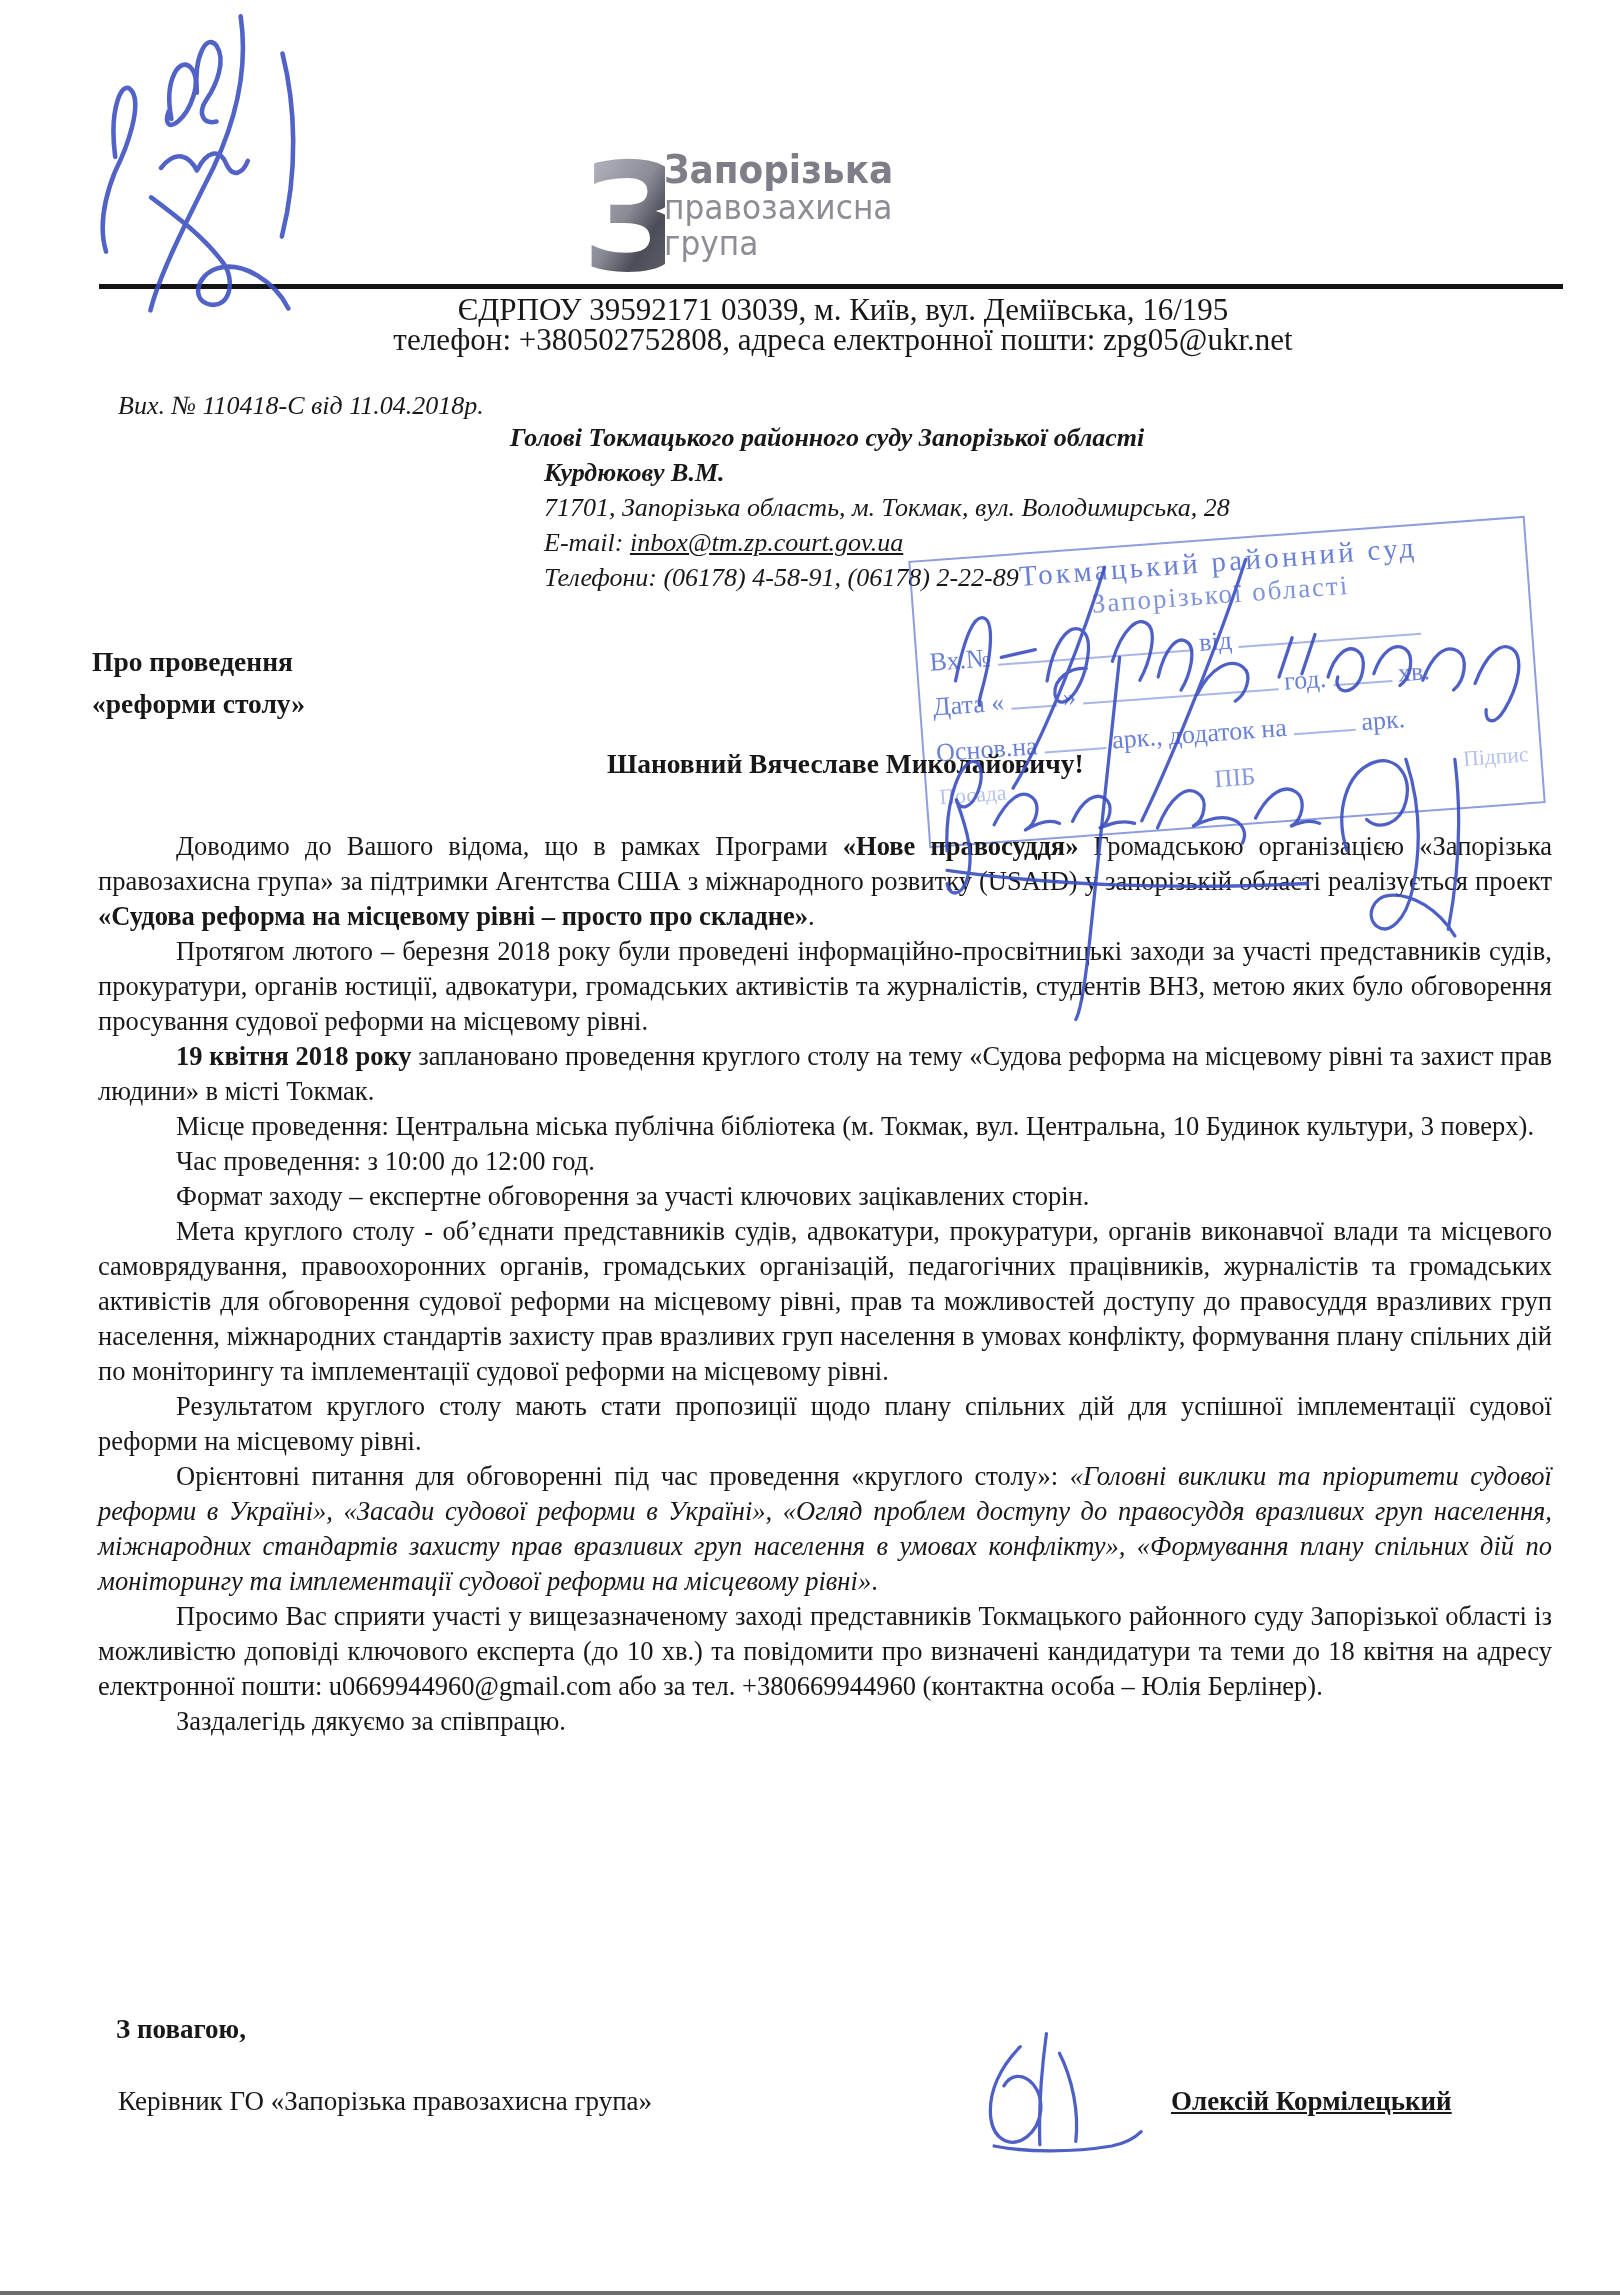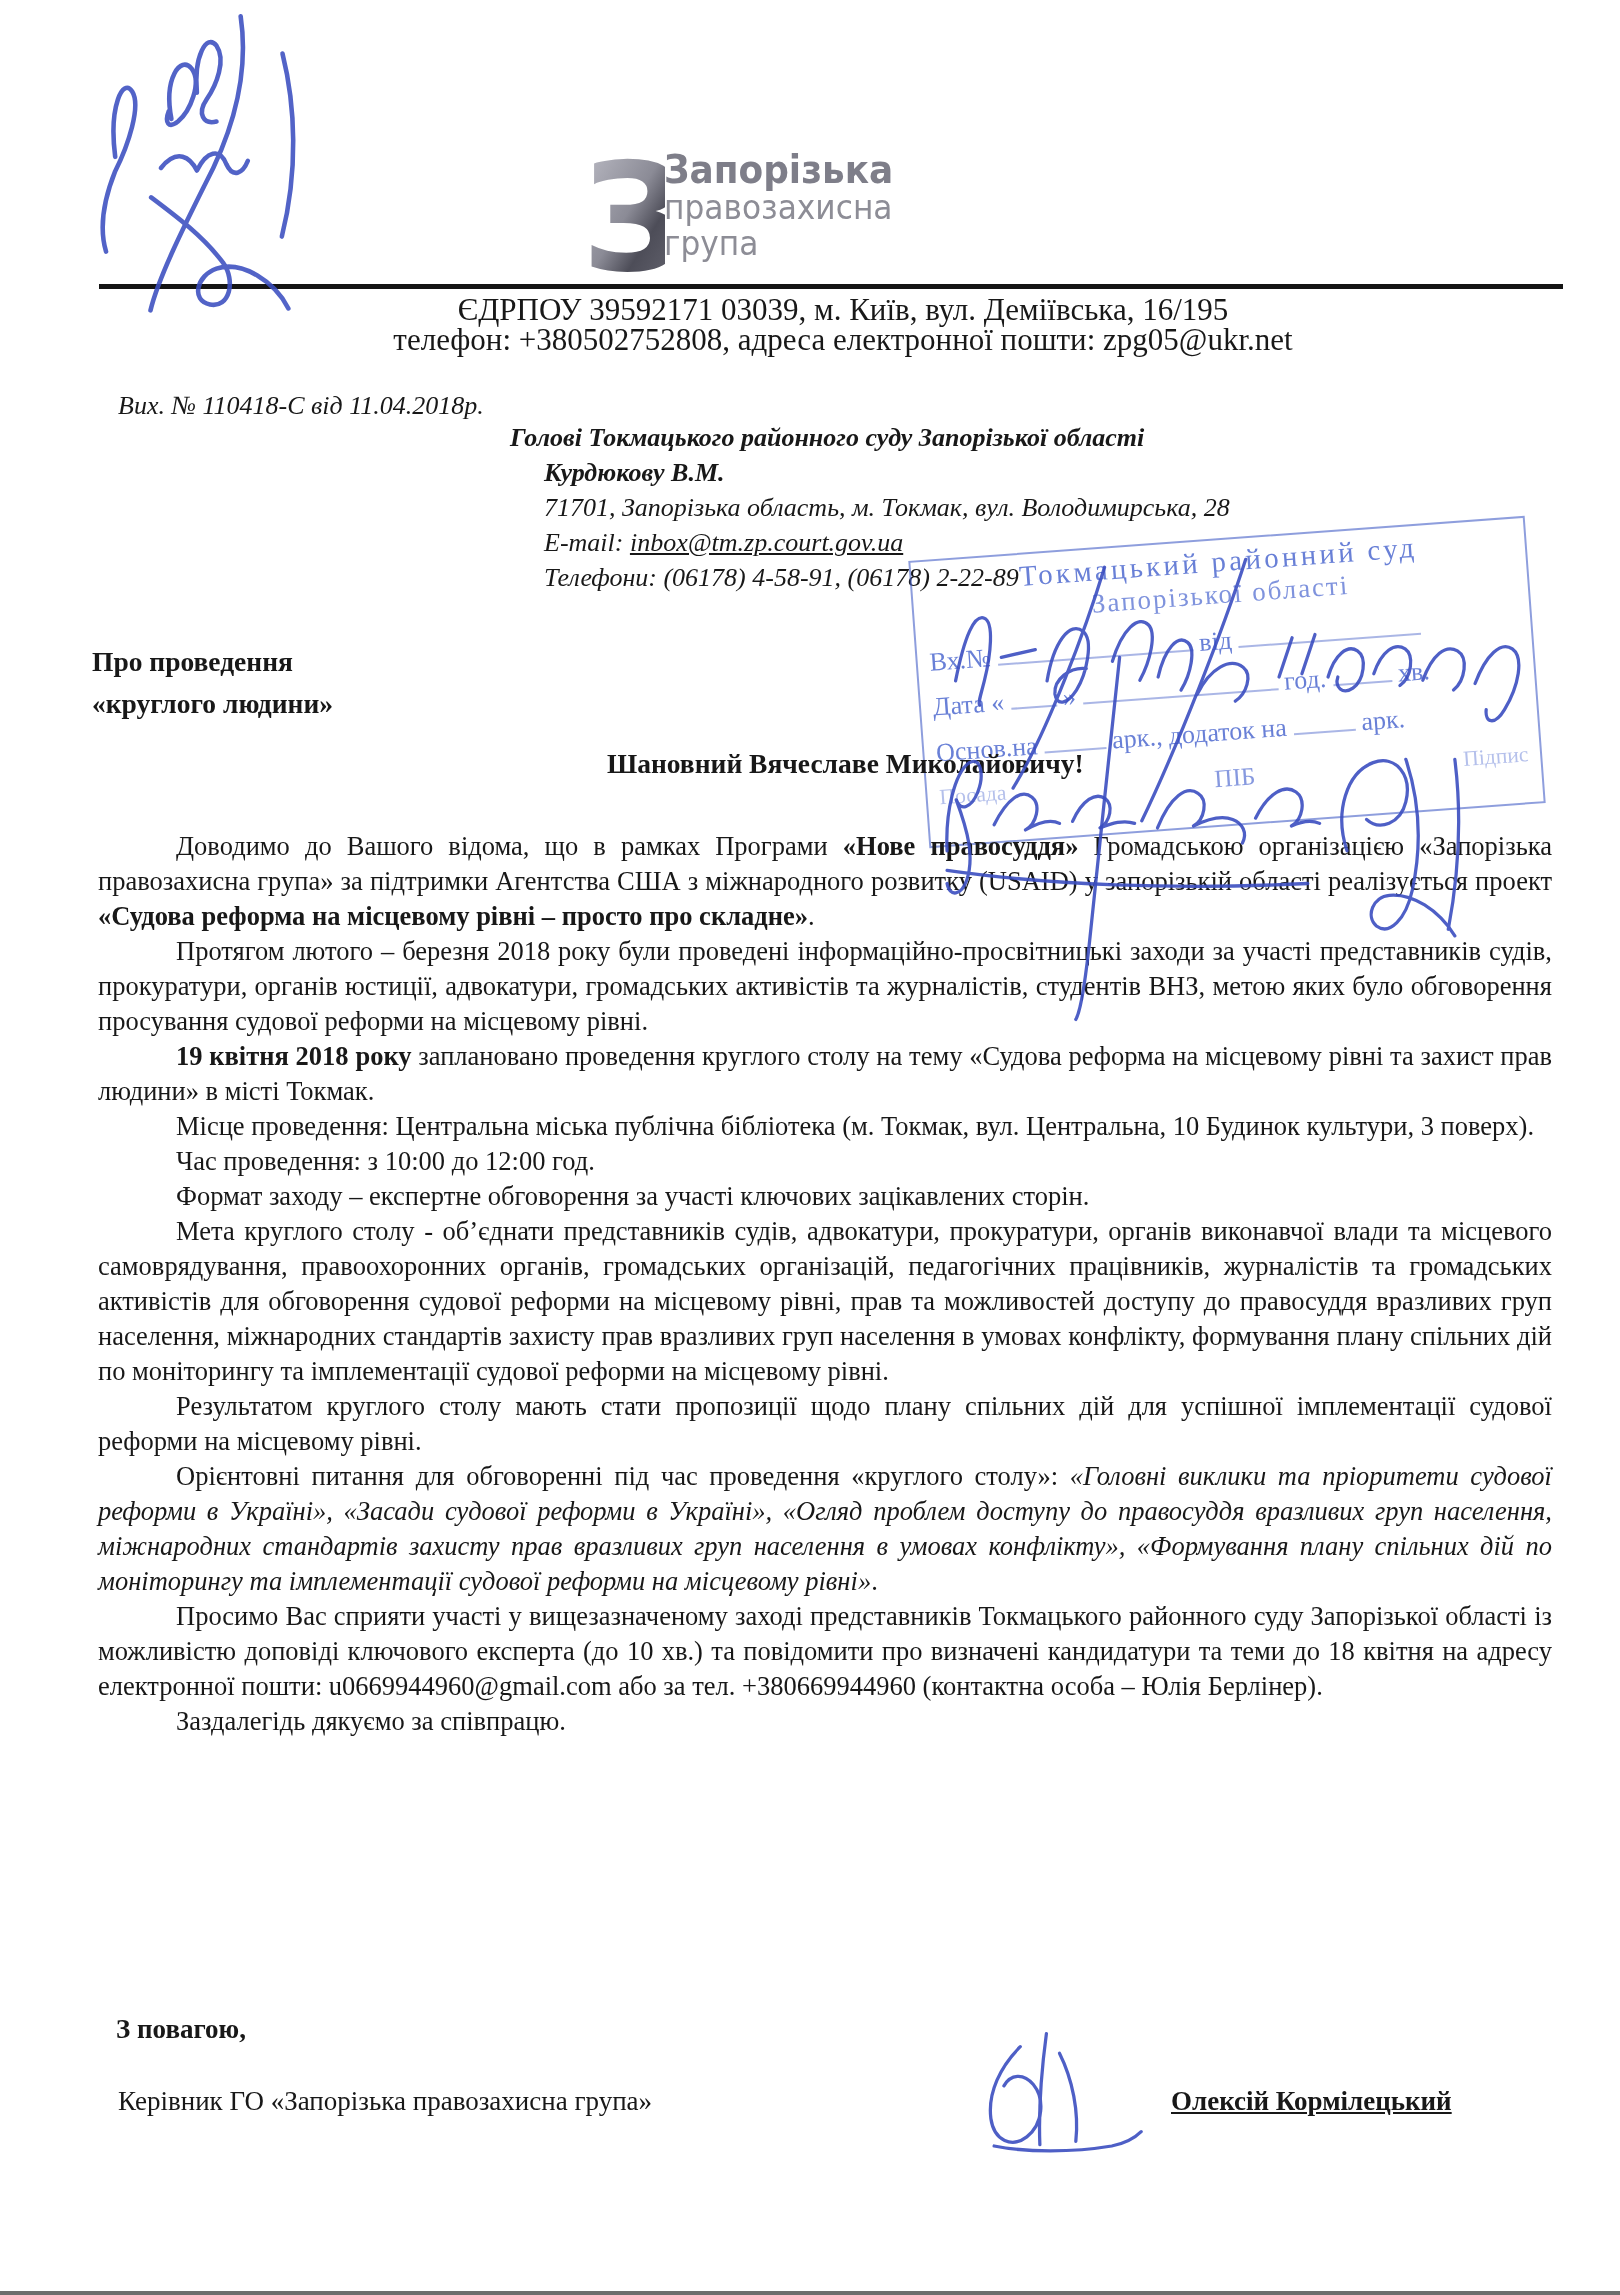--- a/index.html
+++ b/index.html
@@ -83,21 +83,21 @@
   <div class="abs" id="addressee">
     <div class="b">Голові Токмацького районного суду Запорізької області</div>
     <div class="b ind">Курдюкову В.М.</div>
     <div class="ind">71701, Запорізька область, м. Токмак, вул. Володимирська, 28</div>
     <div class="ind"><span>E-mail: </span><span class="email">inbox@tm.zp.court.gov.ua</span></div>
     <div class="ind">Телефони: (06178) 4-58-91, (06178) 2-22-89</div>
   </div>
 
   <div class="abs" id="subject">
     <div>Про проведення</div>
-    <div>«круглого людини»</div>
+    <div>«реформи столу»</div>
   </div>
 
   <div class="abs" id="stamp">
     <div class="r1">Токмацький районний суд</div>
     <div class="r2">Запорізької області</div>
     <div class="row">
       <span>Вх.№</span>
       <span class="blank" style="width:196px"></span>
       <span>від</span>
       <span class="blank" style="width:183px"></span>

